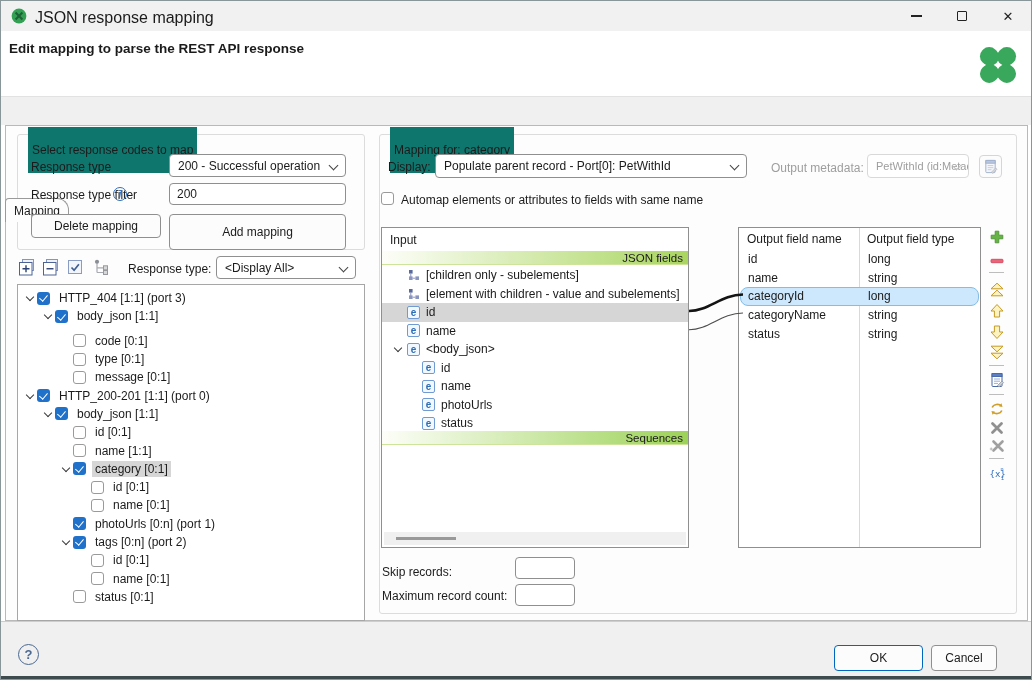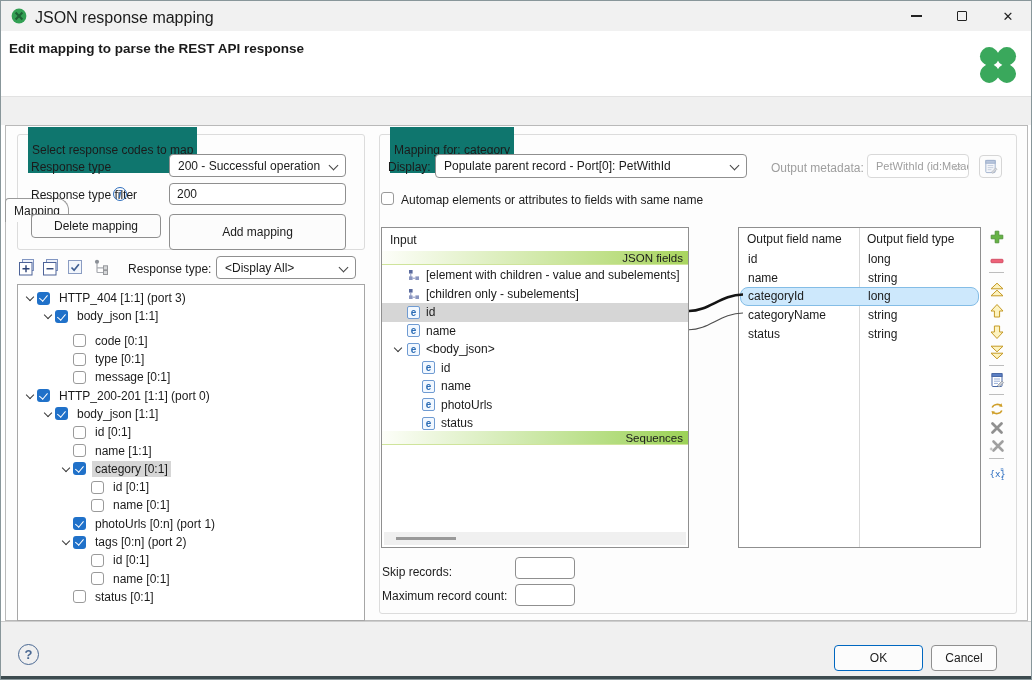--- a/index.html
+++ b/index.html
@@ -321,33 +321,33 @@
         <div class="irow" style="padding-left: 10px;">
           <span class="islot"></span>
           <span class="iicon">
             <svg width="12" height="12" viewBox="0 0 12 12">
               <rect x="1" y="1" width="3.6" height="3.6" fill="#5a6a9e"></rect>
               <rect x="1" y="7.4" width="3.6" height="3.6" fill="#8a96c0"></rect>
               <rect x="7.4" y="7.4" width="3.6" height="3.6" fill="#8a96c0"></rect>
               <path d="M2.8 4.6v4.6M4.6 9.2h2.8" stroke="#8a96c0" stroke-width="1" fill="none"></path>
             </svg>
           </span>
-          <span>[element with children - value and subelements]</span>
+          <span>[children only - subelements]</span>
         </div>
         <div class="irow" style="padding-left: 10px;">
           <span class="islot"></span>
           <span class="iicon">
             <svg width="12" height="12" viewBox="0 0 12 12">
               <rect x="1" y="1" width="3.6" height="3.6" fill="#5a6a9e"></rect>
               <rect x="1" y="7.4" width="3.6" height="3.6" fill="#8a96c0"></rect>
               <rect x="7.4" y="7.4" width="3.6" height="3.6" fill="#8a96c0"></rect>
               <path d="M2.8 4.6v4.6M4.6 9.2h2.8" stroke="#8a96c0" stroke-width="1" fill="none"></path>
             </svg>
           </span>
-          <span>[children only - subelements]</span>
+          <span>[element with children - value and subelements]</span>
         </div>
         <div class="irow sel" style="padding-left: 10px;">
           <span class="islot"></span>
           <span class="iicon">
             <span class="eicon">e</span>
           </span>
           <span>id</span>
         </div>
         <div class="irow" style="padding-left: 10px;">
           <span class="islot"></span>

